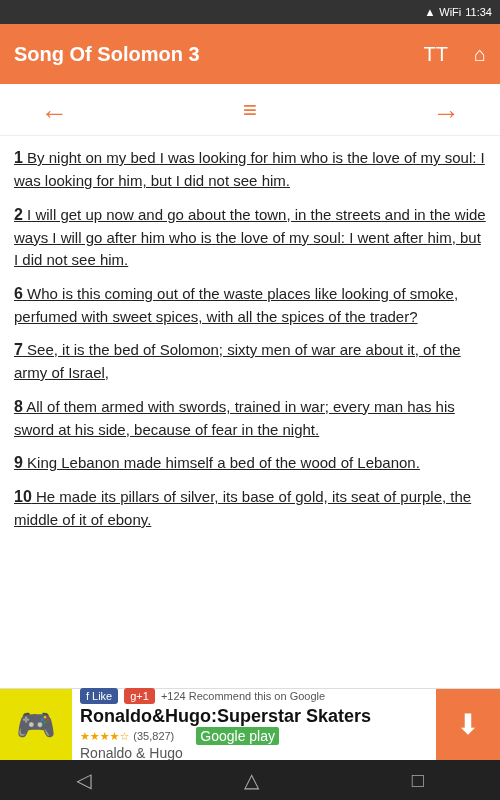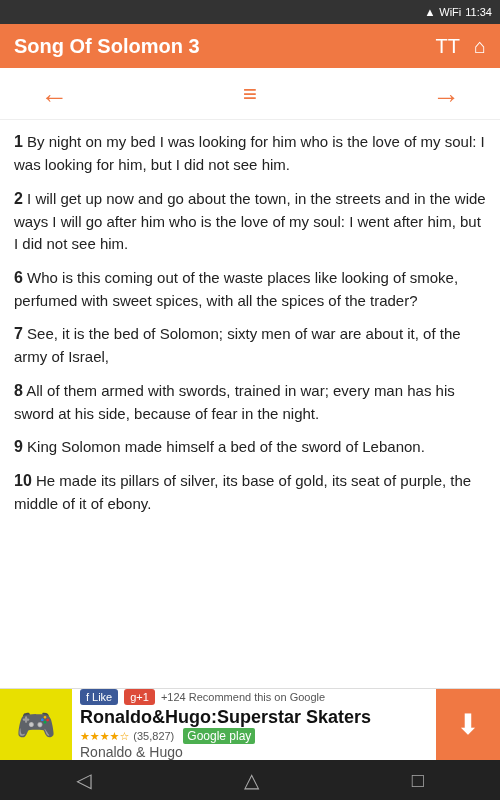--- a/index.html
+++ b/index.html
@@ -26,35 +26,35 @@
       display: flex;
       align-items: center;
       gap: 4px;
       color: #fff;
       font-size: 11px;
     }
 
     
     .header {
       background: #f07843;
-      height: 44px;
+      height: 60px;
       display: flex;
       align-items: center;
       justify-content: space-between;
       padding: 0 14px;
     }
     .header-title {
       color: #fff;
       font-size: 20px;
       font-weight: bold;
     }
     .header-icons {
       display: flex;
       align-items: flex-end;
-      gap: 14px;
+      gap: 26px;
     }
     .header-icon {
       color: #fff;
       font-size: 20px;
       cursor: pointer;
     }
 
     
     .nav-bar {
       height: 52px;
@@ -76,20 +76,21 @@
     }
 
     
     .content {
       padding: 10px 14px;
       height: 540px;
       overflow-y: auto;
       font-size: 15px;
       line-height: 1.5;
       color: #222;
+      text-decoration: underline;
     }
     .verse {
       margin-bottom: 10px;
     }
     .verse-num {
       font-weight: bold;
       font-size: 16px;
     }
     .verse-text {
       font-size: 15px;
@@ -165,24 +166,24 @@
       display: flex;
       align-items: center;
       gap: 4px;
       font-size: 11px;
       color: #555;
     }
     .ad-stars { color: #f4a400; font-size: 11px; }
     .ad-play {
       background: #4CAF50;
       color: #fff;
-      font-size: 12px;
+      font-size: 14px;
       padding: 1px 4px;
       border-radius: 2px;
-      margin-left: 5px;
+      margin-left: 18px;
     }
     .ad-subtitle {
       font-size: 14px;
       color: #555;
     }
     .ad-download {
       width: 64px;
       height: 72px;
       background: #f07843;
       display: flex;
@@ -236,21 +237,21 @@
   <span class="nav-menu">≡</span>
   <span class="nav-arrow">→</span>
 </div>
 
 <div class="content">
 <div class="verse"><span class="verse-num">1</span> <span class="verse-text">By night on my bed I was looking for him who is the love of my soul: I was looking for him, but I did not see him.</span></div>
     <div class="verse"><span class="verse-num">2</span> <span class="verse-text">I will get up now and go about the town, in the streets and in the wide ways I will go after him who is the love of my soul: I went after him, but I did not see him.</span></div>
     <div class="verse"><span class="verse-num">6</span> <span class="verse-text">Who is this coming out of the waste places like looking of smoke, perfumed with sweet spices, with all the spices of the trader?</span></div>
     <div class="verse"><span class="verse-num">7</span> <span class="verse-text">See, it is the bed of Solomon; sixty men of war are about it, of the army of Israel,</span></div>
     <div class="verse"><span class="verse-num">8</span> <span class="verse-text">All of them armed with swords, trained in war; every man has his sword at his side, because of fear in the night.</span></div>
-    <div class="verse"><span class="verse-num">9</span> <span class="verse-text">King Solomon made himself a bed of the sword of Lebanon.</span></div>
+    <div class="verse"><span class="verse-num">9</span> <span class="verse-text">King Lebanon made himself a bed of the wood of Lebanon.</span></div>
     <div class="verse"><span class="verse-num">10</span> <span class="verse-text">He made its pillars of silver, its base of gold, its seat of purple, the middle of it of ebony.</span></div>
   </div>
 
 <div class="ad-bar">
   <div class="ad-app-icon">🎮</div>
   <div class="ad-content">
     <div class="ad-social">
       <span class="ad-like-btn">
         <span>f</span>
         <span>Like</span>

